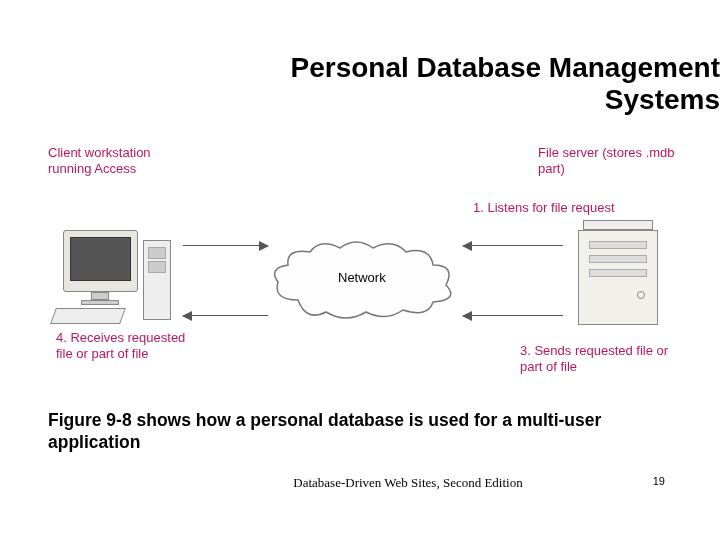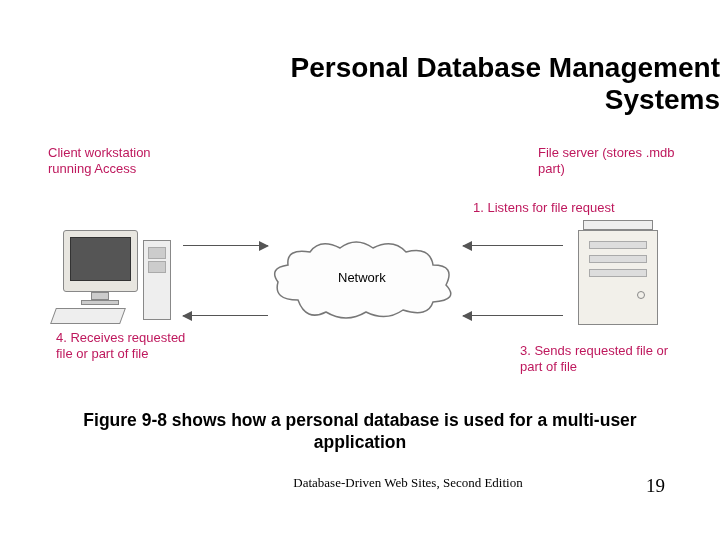--- a/index.html
+++ b/index.html
@@ -33,23 +33,23 @@
   .cloud { position: absolute; top: 95px; left: 220px; width: 190px; height: 80px; }
   .cloud svg { width: 100%; height: 100%; }
   .arrow { position: absolute; height: 1px; background: #555; }
   .arrow:before { content:""; position:absolute; width:0; height:0; border-top:5px solid transparent; border-bottom:5px solid transparent; }
   .arrow.right:before { right:-1px; top:-4px; border-left:10px solid #555; }
   .arrow.left:before  { left:-1px;  top:-4px; border-right:10px solid #555; }
   .a-top-l { top: 100px; left: 135px; width: 85px; }
   .a-top-r { top: 100px; left: 415px; width: 100px; }
   .a-bot-l { top: 170px; left: 135px; width: 85px; }
   .a-bot-r { top: 170px; left: 415px; width: 100px; }
-  .caption { position: absolute; top: 410px; left: 48px; width: 624px; text-align: center; font-weight: bold; font-size: 17.5px; line-height: 1.25; }
+  .caption { position: absolute; top: 410px; left: 48px; width: 624px; text-align: left; font-weight: bold; font-size: 17.5px; line-height: 1.25; }
   .footer-left { position: absolute; top: 475px; left: 0; width: 720px; text-align: center; font-size: 13px; font-family: "Times New Roman", Times, serif; margin-left: 48px; }
-  .footer-right { position: absolute; top: 475px; right: 55px; font-size: 19px; font-family: Liberation Serif, serif; }
+  .footer-right { position: absolute; top: 475px; right: 55px; font-size: 11px; font-family: Liberation Sans, sans-serif; }
 </style>
 </head>
 <body>
 
 <div class="slide">
 
   <div class="title">
     <span>Personal Database Management</span><br>
     <span>Systems</span>
   </div>

